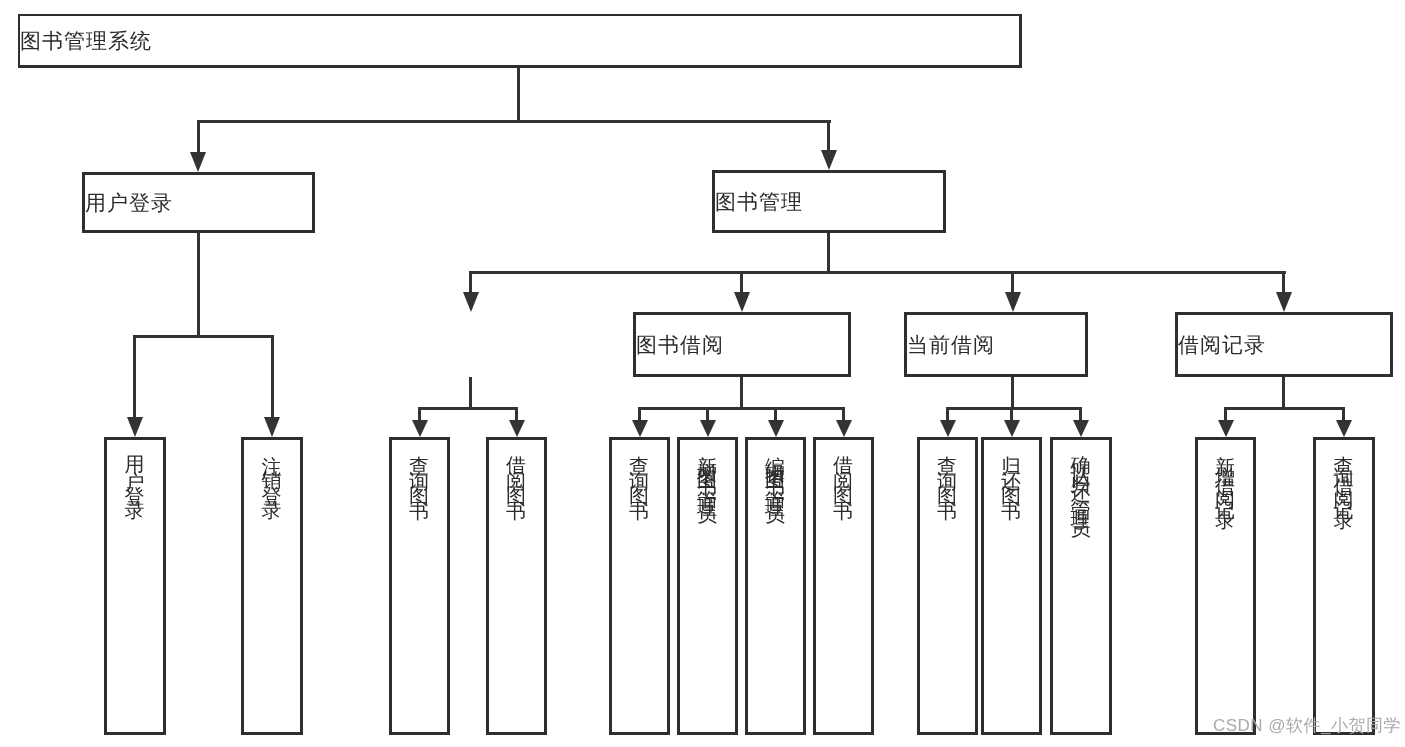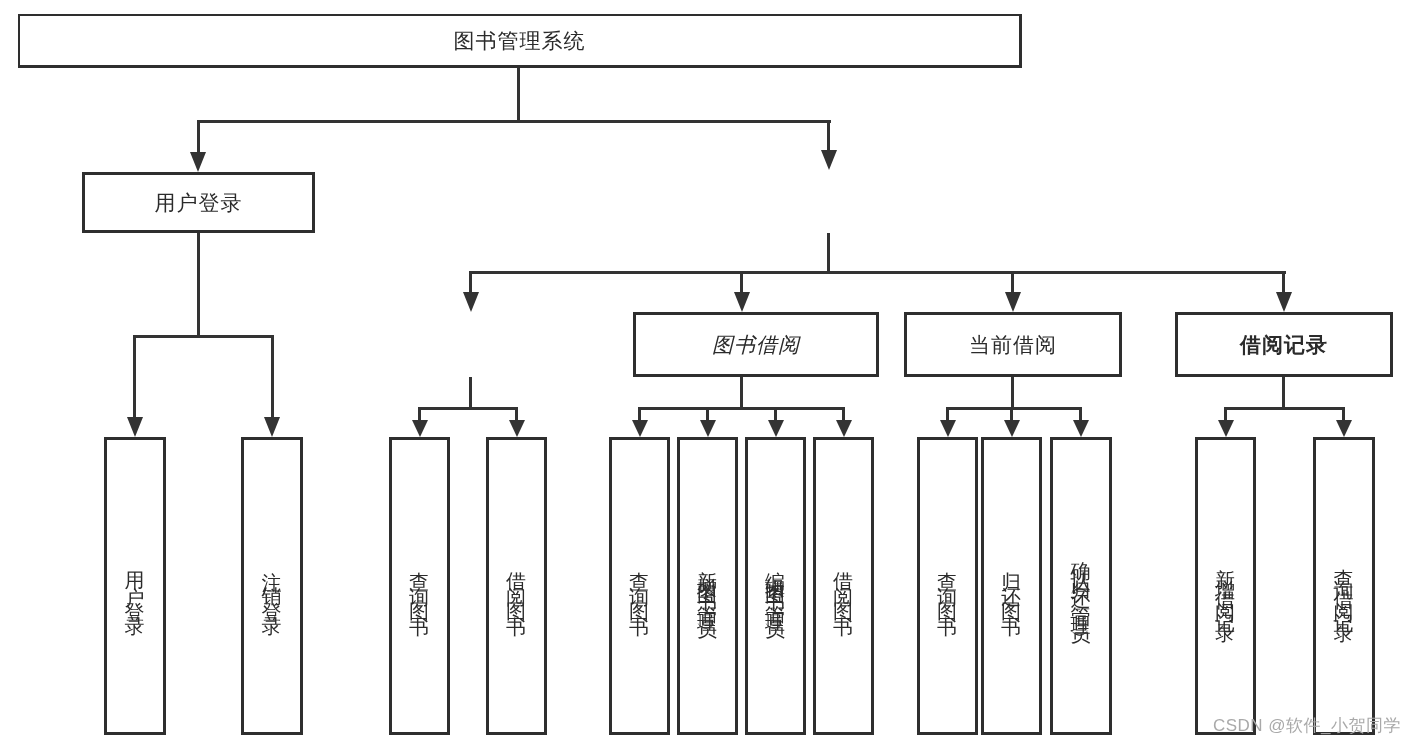--- a/index.html
+++ b/index.html
@@ -11,21 +11,20 @@
     font-family:"Liberation Sans","DejaVu Sans",sans-serif;
     overflow:hidden;
   }
   .box{
     position:absolute;
     box-sizing:border-box;
     border:3px solid #2e2e2e;
     background:#ffffff;
     display:flex;
     align-items:center;
-    justify-content:center;
     color:#2b2b2b;
   }
   .hl{font-size:21px;letter-spacing:1px;}
   .root{border-width:2px 3px 3px 2px;}
   .leaf{
     writing-mode:vertical-rl;
     text-orientation:mixed;
     font-size:20px;
     line-height:1;
   }
@@ -70,46 +69,49 @@
   <div class="vline" style="left:517px;top:68px;height:55px;"></div>
   <div class="hline" style="left:197px;top:120px;width:634px;"></div>
   <div class="vline" style="left:197px;top:120px;height:34px;"></div>
   <div class="arrow" style="left:190px;top:152px;"></div>
   <div class="vline" style="left:827px;top:120px;height:32px;"></div>
   <div class="arrow" style="left:821px;top:150px;"></div>
 
   <div class="box hl" style="left:82px;top:172px;width:233px;height:61px;">
     <span>用户登录</span>
   </div>
+  <div class="box hl" style="left:712px;top:170px;width:234px;height:63px;">
+    <span>图书管理</span>
+  </div>
 
   <div class="vline" style="left:197px;top:233px;height:105px;"></div>
   <div class="hline" style="left:133px;top:335px;width:141px;"></div>
   <div class="vline" style="left:133px;top:335px;height:84px;"></div>
   <div class="arrow" style="left:127px;top:417px;"></div>
   <div class="vline" style="left:271px;top:335px;height:84px;"></div>
   <div class="arrow" style="left:264px;top:417px;"></div>
 
   <div class="vline" style="left:827px;top:233px;height:41px;"></div>
   <div class="hline" style="left:469px;top:271px;width:817px;"></div>
   <div class="vline" style="left:469px;top:271px;height:24px;"></div>
   <div class="arrow" style="left:463px;top:292px;"></div>
   <div class="vline" style="left:740px;top:271px;height:24px;"></div>
   <div class="arrow" style="left:734px;top:292px;"></div>
   <div class="vline" style="left:1011px;top:271px;height:24px;"></div>
   <div class="arrow" style="left:1005px;top:292px;"></div>
   <div class="vline" style="left:1282px;top:271px;height:24px;"></div>
   <div class="arrow" style="left:1276px;top:292px;"></div>
 
-  <div class="box hl" style="left:633px;top:312px;width:246px;height:65px;font-style:italic;">
+  <div class="box hl" style="left:633px;top:312px;width:218px;height:65px;">
     <span>图书借阅</span>
   </div>
-  <div class="box hl" style="left:904px;top:312px;width:218px;height:65px;">
+  <div class="box hl" style="left:904px;top:312px;width:184px;height:65px;">
     <span>当前借阅</span>
   </div>
-  <div class="box hl" style="left:1175px;top:312px;width:218px;height:65px;font-weight:bold;">
+  <div class="box hl" style="left:1175px;top:312px;width:218px;height:65px;">
     <span>借阅记录</span>
   </div>
 
   <div class="vline" style="left:469px;top:377px;height:33px;"></div>
   <div class="hline" style="left:418px;top:407px;width:100px;"></div>
   <div class="vline" style="left:418px;top:407px;height:14px;"></div>
   <div class="arrow short" style="left:412px;top:420px;"></div>
   <div class="vline" style="left:515px;top:407px;height:14px;"></div>
   <div class="arrow short" style="left:509px;top:420px;"></div>
 

